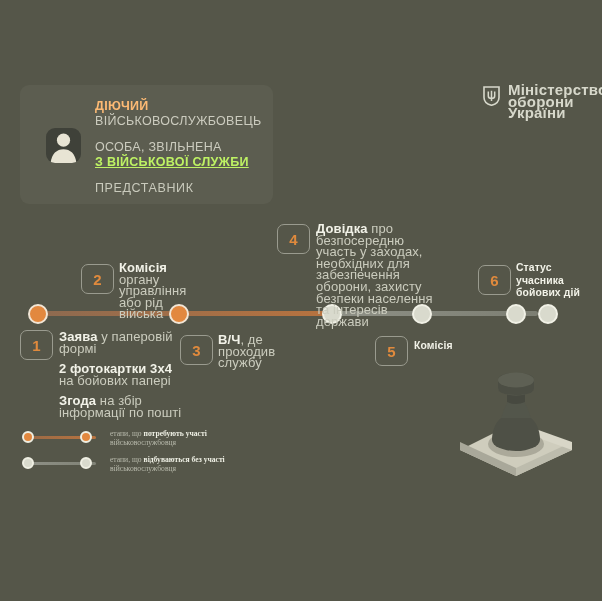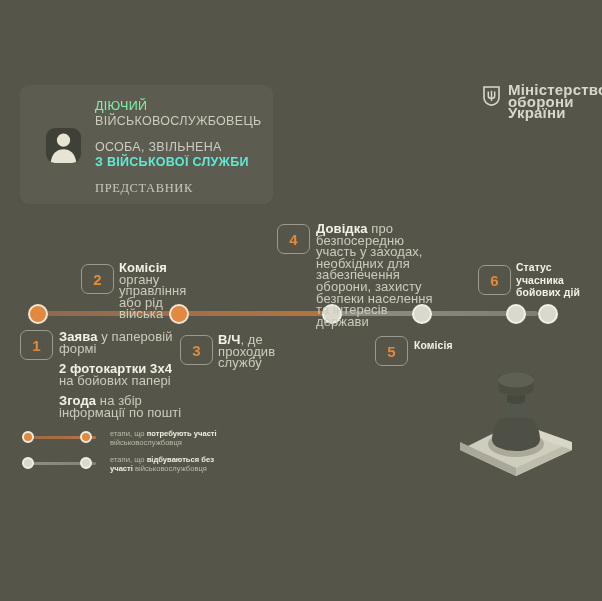--- a/index.html
+++ b/index.html
@@ -22,24 +22,24 @@
   .card{
     position:absolute;left:20px;top:85px;width:253px;height:119px;
     background:#5c5d50;border-radius:9px;
   }
   .avatar{
     position:absolute;left:26px;top:43px;width:35px;height:35px;border-radius:9px;
     background:#3f4139;display:flex;align-items:flex-end;justify-content:center;overflow:hidden;
   }
   .card .lines{position:absolute;left:75px;top:14px;right:8px;}
   .ln{font-size:12.5px;line-height:15px;letter-spacing:.3px;color:#ccccbf;}
-  .ln.b{font-weight:400;color:#86efac;}
-  .ln.w{color:#5eead4;font-weight:700;}
+  .ln.b{font-weight:700;color:#fdba74;}
+  .ln.w{color:#bef264;font-weight:700;text-decoration:underline;}
   .grp{margin-bottom:11px;}
-  .grp:last-child{margin-bottom:0;font-family:Liberation Serif, serif;}
+  .grp:last-child{margin-bottom:0;}
   .rep{font-size:12.5px;letter-spacing:.6px;color:#c9cabc;}
 
   
   .track{position:absolute;left:28px;top:311px;width:520px;height:5px;border-radius:3px;}
   .seg{position:absolute;top:0;height:5px;border-radius:3px;}
   .seg.hot{background:linear-gradient(90deg,#8d6a50,#b8733f);}
   .seg.cold{background:linear-gradient(90deg,#8e9086,#7d7f73);}
   .node{position:absolute;width:20px;height:20px;border-radius:50%;top:-7.5px;
         box-sizing:border-box;border:2.5px solid #efefe3;}
   .node.on{background:#e2883f;border-color:#f2e6d6;}
@@ -54,21 +54,21 @@
 
   
   .stxt{position:absolute;font-size:13px;line-height:11.6px;color:#cbccbe;letter-spacing:.1px;}
   .stxt b{color:#f2f2e8;font-weight:700;}
   .stxt .blk{margin-bottom:9px;}
   .stxt .blk:last-child{margin-bottom:0;}
   .stxt.big{font-size:10.4px;line-height:12.6px;}
 
   
   .legend{position:absolute;left:22px;top:427px;}
-  .lrow{display:flex;align-items:center;height:22px;margin-bottom:4px;}
+  .lrow{display:flex;align-items:center;height:22px;margin-bottom:4px;font-family:Liberation Serif, serif;}
   .lbar{position:relative;width:78px;height:22px;}
   .lbar .lline{position:absolute;top:9px;left:4px;right:4px;height:3px;border-radius:2px;}
   .lbar .ldot{position:absolute;top:4px;width:12px;height:12px;border-radius:50%;box-sizing:border-box;border:2px solid #efefe3;}
   .lbar .ldot.a{left:0;}
   .lbar .ldot.b{left:58px;}
   .hot .lline{background:linear-gradient(90deg,#9a6a46,#b8733f);}
   .hot .ldot{background:#e2883f;}
   .cold .lline{background:linear-gradient(90deg,#8e9086,#808276);}
   .cold .ldot{background:#d9dacd;}
   .ltext{font-size:7.6px;line-height:9.4px;color:#b9bbad;margin-left:10px;width:118px;}

